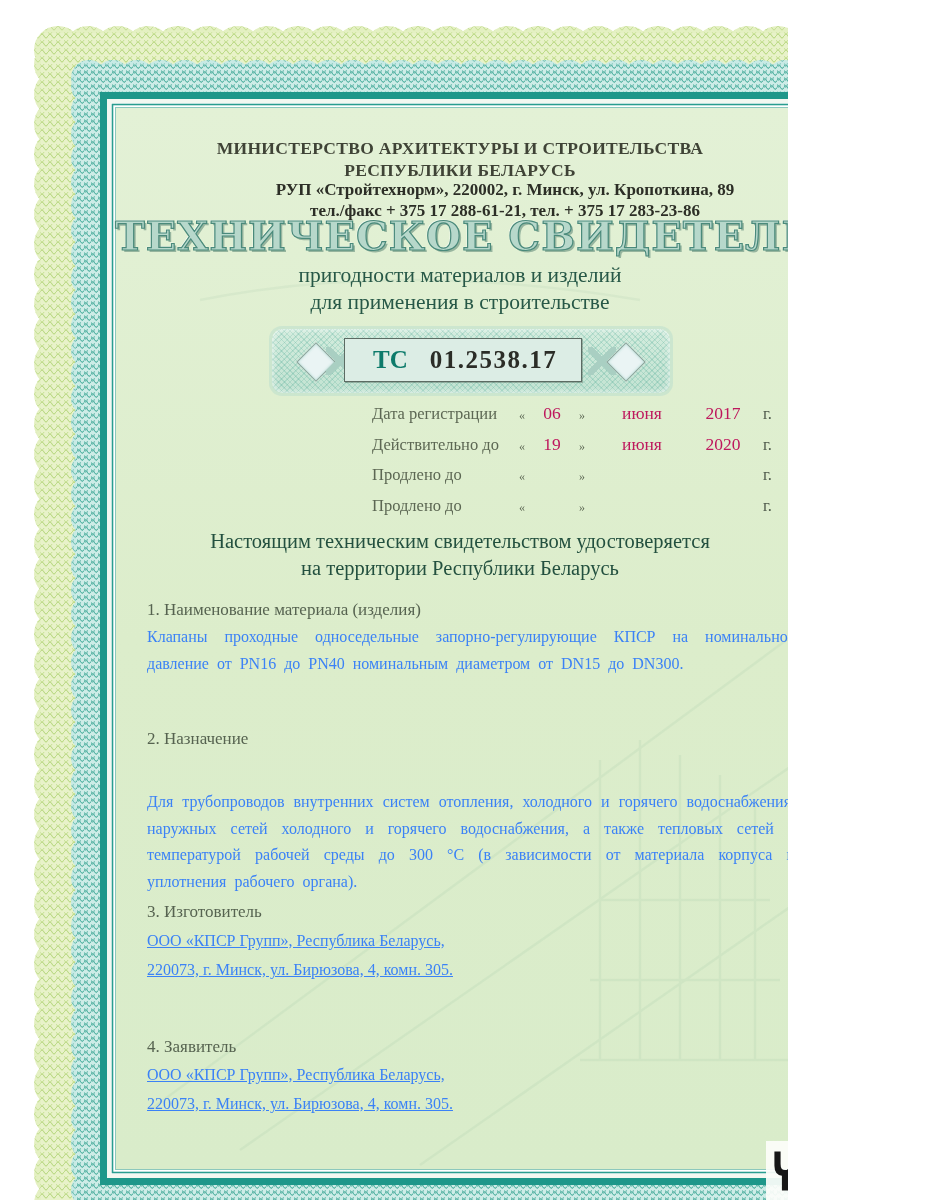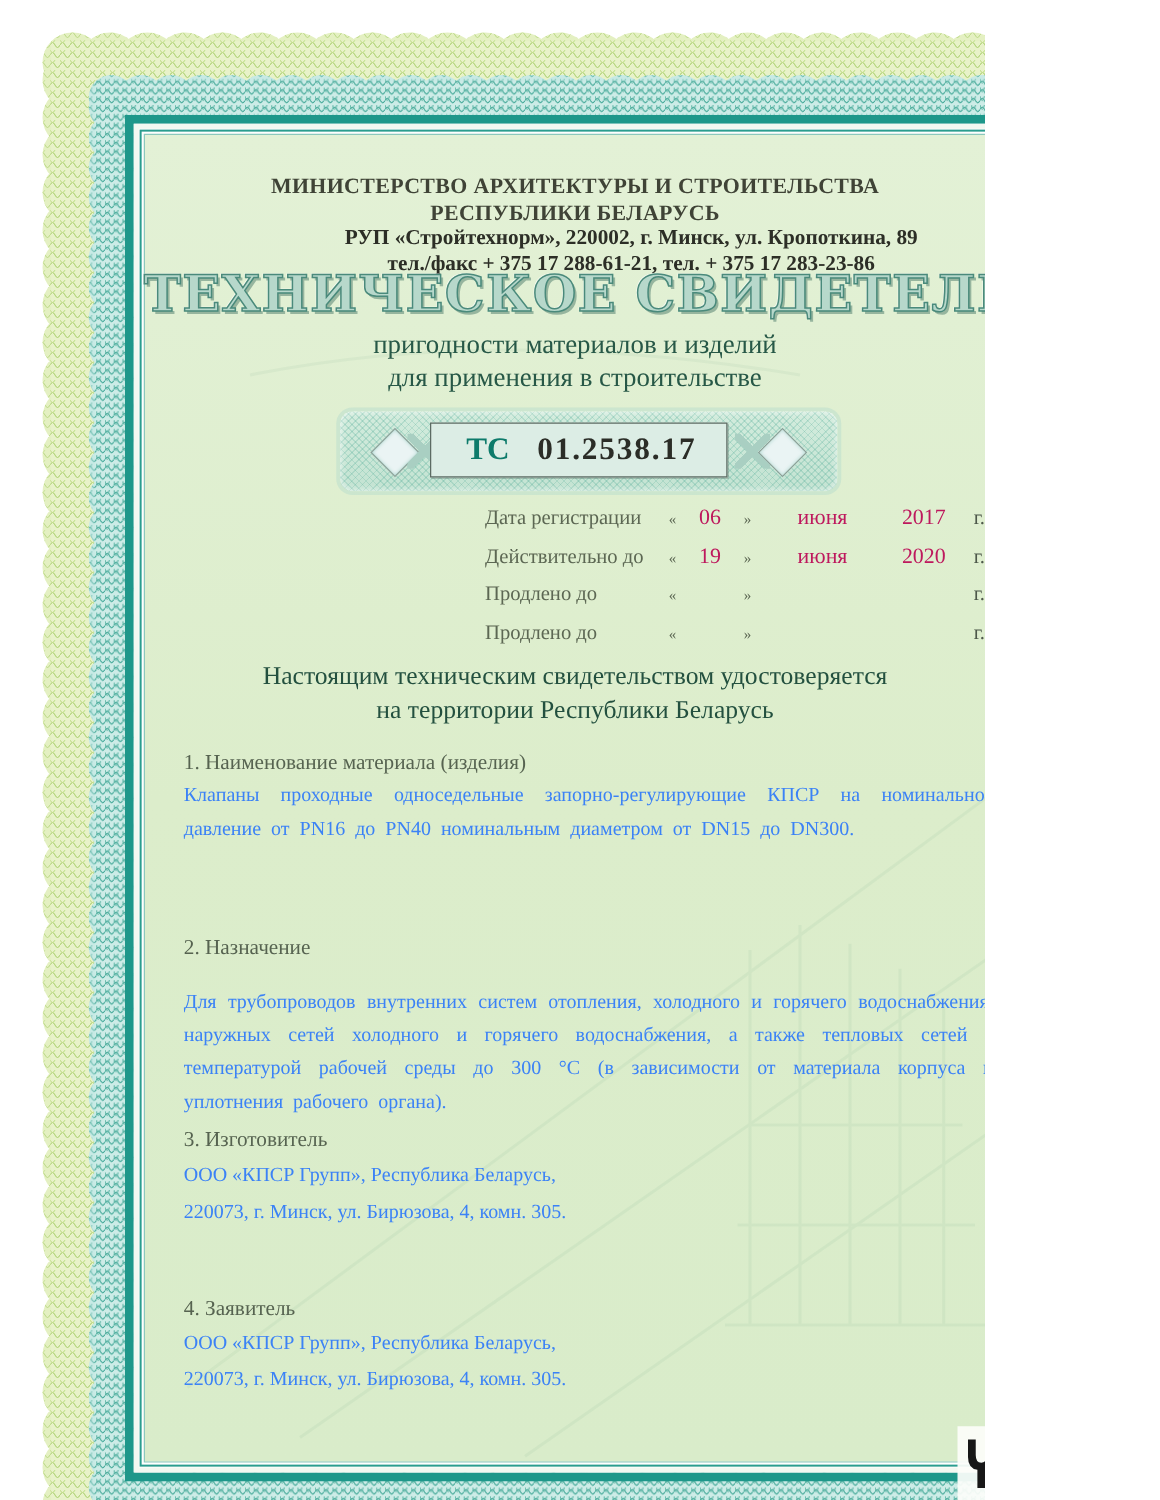--- a/index.html
+++ b/index.html
@@ -35,34 +35,34 @@
         linear-gradient(45deg, transparent 42%, #a9cfc2 42% 58%, transparent 58%),
         linear-gradient(-45deg, transparent 42%, #a9cfc2 42% 58%, transparent 58%);}
   .badge .cross.left{left:54px;} .badge .cross.right{right:54px;}
   .badge .plate{position:absolute;left:72px;right:88px;top:9px;bottom:11px;
       background:#dcede5;border:1.5px solid #5c6b63;box-shadow:1px 1px 0 rgba(60,80,70,.35);
       display:flex;align-items:center;padding-left:28px;gap:22px;}
   .badge .tc{font-weight:bold;font-size:25px;color:#0d7b6b;}
   .badge .num{font-weight:bold;font-size:25px;color:#2b2d27;letter-spacing:1.5px;}
 
   
-  .dates{position:absolute;left:388px;top:403px;width:400px;}
+  .dates{position:absolute;left:372px;top:403px;width:400px;}
   .date-row{display:grid;grid-template-columns:142px 16px 44px 16px 104px 58px 20px;
       align-items:baseline;height:31px;font-size:16.5px;color:#5c6753;}
   .date-row .q{font-size:12px;text-align:center;color:#5c6753;}
   .date-row .v{text-align:center;color:#be185d;font-size:17.5px;}
   .date-row .suf{text-align:right;color:#4d584a;}
 
   .statement{font-size:20.5px;color:#23503f;line-height:27px;}
 
   .sec-head{position:absolute;left:147px;font-size:17px;color:#566350;}
   .sec-body{position:absolute;left:147px;width:648px;font-size:16px;color:#3b82f6;
       line-height:26.5px;}
   .just{text-align:justify;word-spacing:4px;}
-  .prelines{white-space:pre-line;line-height:29px;}
+  .prelines{white-space:pre-line;line-height:29px;text-decoration:underline;}
 
   
   .stamp{position:absolute;left:766px;top:1141px;width:162px;height:59px;
       background:rgba(252,253,250,.93);display:flex;align-items:center;padding:2px 2px 2px 4px;
       box-sizing:border-box;font-family:"Liberation Sans",sans-serif;}
   .fork{flex:0 0 30px;height:46px;}
   .stamp-right{flex:1;display:flex;flex-direction:column;align-items:center;line-height:1;}
   .stamp-top{font-size:7.5px;font-weight:bold;color:#cf2b20;letter-spacing:.2px;white-space:nowrap;}
   .brand-row{display:flex;align-items:center;margin-top:1px;position:relative;}
   .brand-txt{font-size:23px;font-weight:bold;color:#f5a51d;-webkit-text-stroke:1.1px #3a2a00;
@@ -199,21 +199,21 @@
     </div>
 
     <div class="center-col statement" style="top:528px">
       <div>Настоящим техническим свидетельством удостоверяется</div>
       <div>на территории Республики Беларусь</div>
     </div>
 
     <div class="sec-head" style="top:600px">1. Наименование материала (изделия)</div>
     <div class="sec-body just" style="top:624px">Клапаны проходные односедельные запорно-регулирующие КПСР на номинальное давление от PN16 до PN40 номинальным диаметром от DN15 до DN300.</div>
 
-    <div class="sec-head" style="top:748px">2. Назначение</div>
+    <div class="sec-head" style="top:729px">2. Назначение</div>
     <div class="sec-body just" style="top:789px">Для трубопроводов внутренних систем отопления, холодного и горячего водоснабжения, наружных сетей холодного и горячего водоснабжения, а также тепловых сетей с температурой рабочей среды до 300 °С (в зависимости от материала корпуса и уплотнения рабочего органа).</div>
 
     <div class="sec-head" style="top:902px">3. Изготовитель</div>
     <div class="sec-body prelines" style="top:926px">ООО «КПСР Групп», Республика Беларусь,
 220073, г. Минск, ул. Бирюзова, 4, комн. 305.</div>
 
     <div class="sec-head" style="top:1037px">4. Заявитель</div>
     <div class="sec-body prelines" style="top:1060px">ООО «КПСР Групп», Республика Беларусь,
 220073, г. Минск, ул. Бирюзова, 4, комн. 305.</div>
 

